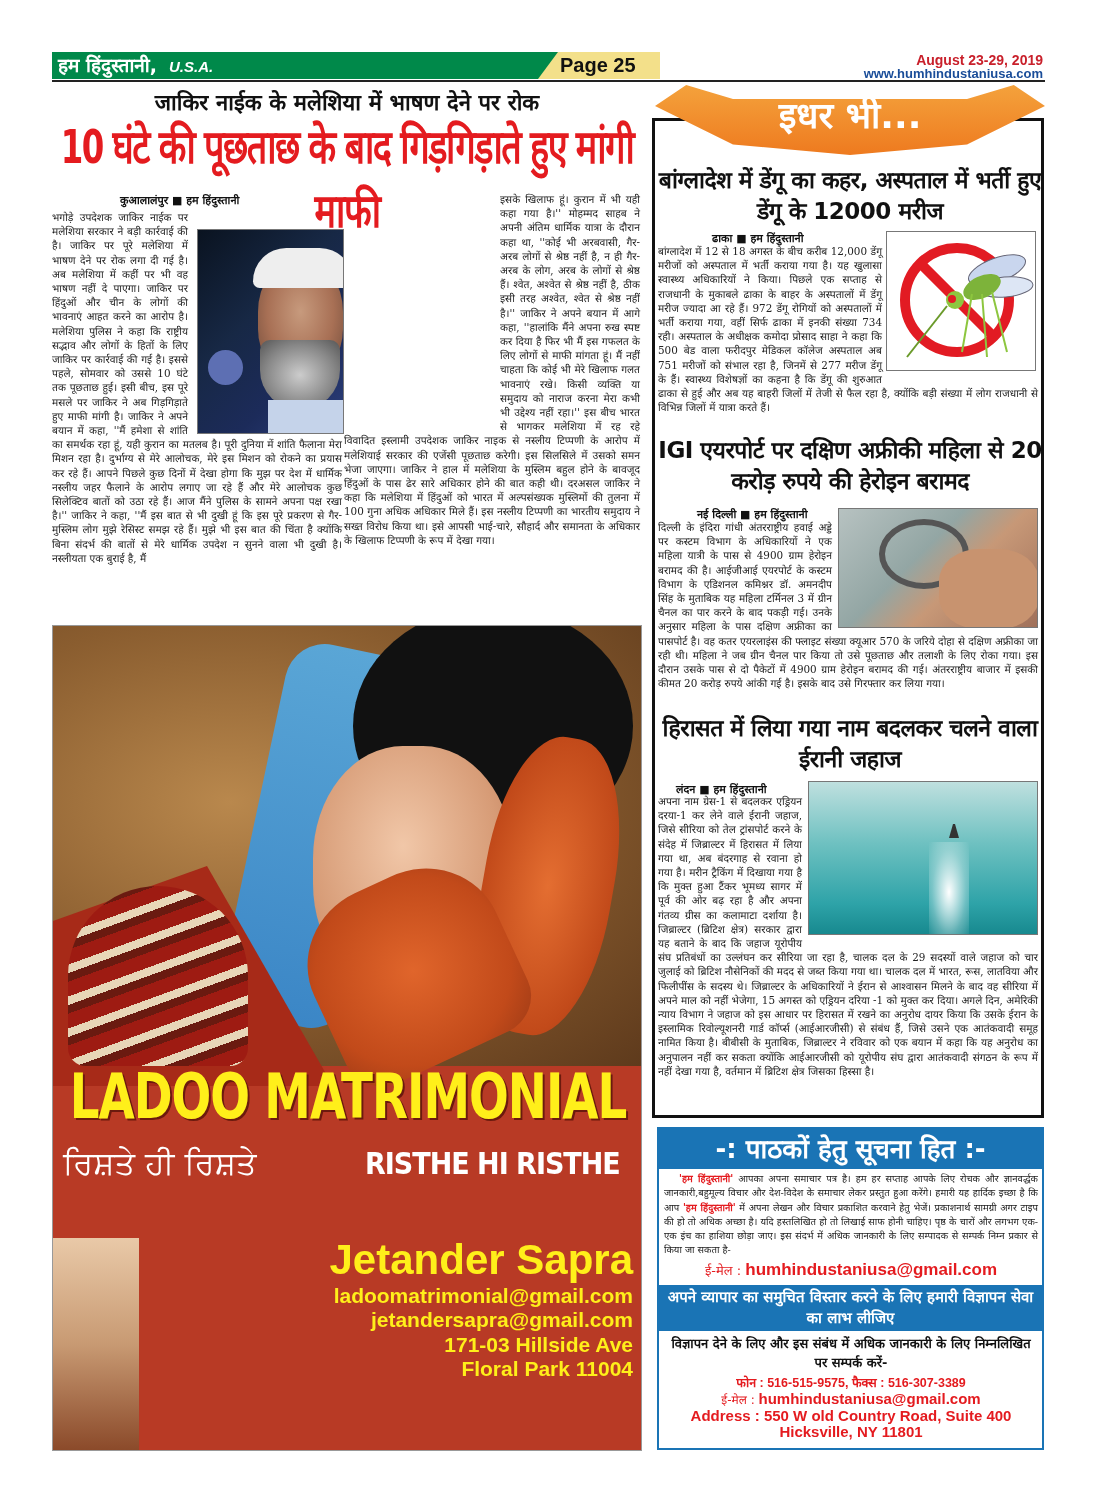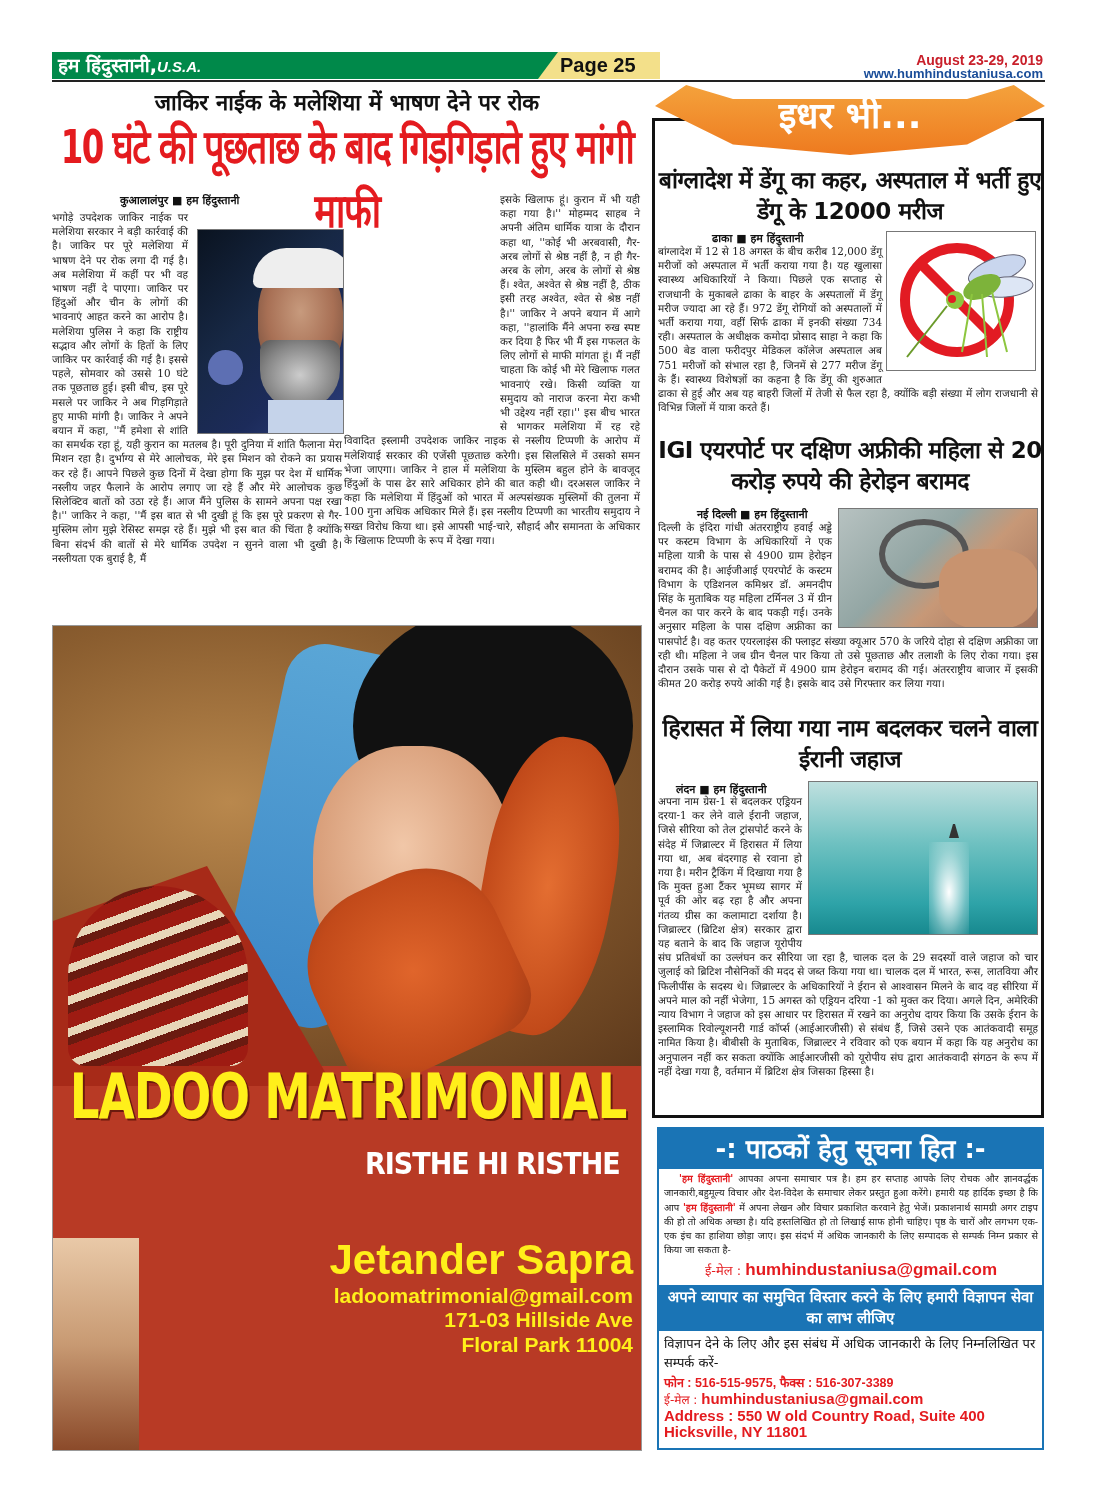--- a/index.html
+++ b/index.html
@@ -2,21 +2,21 @@
 <html><head>
 <meta charset="utf-8">
 <style>
 *{box-sizing:border-box;margin:0;padding:0}
 html,body{width:1095px;height:1489px;background:#fff;overflow:hidden}
 body{position:relative;font-family:"DejaVu Serif",serif;color:#111}
 .abs{position:absolute}
 
 #hdr-bar{left:52px;top:52px;width:508px;height:27px;background:#00894a;}
 #hdr-title{left:58px;top:52px;height:27px;line-height:27px;color:#fff;font-family:"DejaVu Sans",sans-serif;font-weight:bold;font-size:19px;white-space:nowrap}
-#hdr-title i{font-family:"Liberation Sans",sans-serif;font-size:15px;font-weight:bold;margin-left:0}
+#hdr-title i{font-family:"Liberation Sans",sans-serif;font-size:15px;font-weight:bold;margin-left:12px}
 #hdr-page{left:538px;top:52px;width:122px;height:27px;background:#f3e08a;clip-path:polygon(20px 0,100% 0,100% 100%,0 100%)}
 #hdr-page-txt{left:560px;top:52px;width:100px;height:27px;line-height:27px;font-family:"Liberation Sans",sans-serif;font-weight:bold;font-size:20px;color:#111}
 #hdr-rule{left:52px;top:80px;width:993px;height:2px;background:#222}
 #hdr-date{right:52px;top:52px;font-family:"Liberation Sans",sans-serif;font-weight:bold;font-size:14px;color:#c9202b;text-align:right}
 #hdr-url{right:52px;top:66px;font-family:"Liberation Sans",sans-serif;font-weight:bold;font-size:13px;color:#1a4d99;text-align:center}
 
 #kicker{left:52px;top:86px;width:590px;text-align:center;font-family:"DejaVu Sans",sans-serif;font-weight:bold;font-size:22px;color:#111}
 #headline{left:52px;top:114px;width:590px;text-align:center;font-family:"DejaVu Sans Condensed","DejaVu Sans",sans-serif;font-weight:bold;font-size:36px;color:#e41b1f;letter-spacing:-1.5px;transform:scaleY(1.3);transform-origin:top}
 .byline{font-family:"DejaVu Serif",serif;font-weight:bold;font-size:11px}
 .body{font-family:"DejaVu Serif",serif;font-size:10.4px;line-height:14.2px;text-align:justify;color:#222}
@@ -71,22 +71,22 @@
 #sea .wake{position:absolute;left:120px;top:60px;width:40px;height:100px;background:radial-gradient(ellipse,#fff 0%,rgba(255,255,255,.3) 60%,transparent 100%)}
 #r3-body{left:658px;top:794px;width:380px}
 
 #notice{left:657px;top:1127px;width:387px;height:323px;border:2px solid #1a74b5;background:#fff}
 #notice-head{left:659px;top:1129px;width:383px;height:40px;background:#1a74b5;color:#fff;text-align:center;font-family:"DejaVu Sans",sans-serif;font-weight:bold;font-size:26px;line-height:40px}
 #notice-body{left:664px;top:1172px;width:374px;font-size:9.6px;line-height:14.3px}
 .red-bold{color:#e41b1f;font-weight:bold;font-family:"DejaVu Sans",sans-serif}
 #notice-email{left:664px;top:1260px;width:374px;text-align:center;font-family:"Liberation Sans",sans-serif;font-weight:bold;font-size:17px;color:#e41b1f}
 #notice-email span{font-family:"DejaVu Sans",sans-serif;font-weight:normal;font-size:13px}
 #promo{left:659px;top:1285px;width:383px;height:46px;background:#1a74b5;color:#fff;text-align:center;font-family:"DejaVu Sans",sans-serif;font-weight:bold;font-size:15px;line-height:21px;padding-top:2px}
-#contact-intro{left:664px;top:1334px;width:374px;font-family:"DejaVu Sans",sans-serif;font-weight:normal;font-size:13px;line-height:19px;color:#111}
-#contact-lines{left:664px;top:1375px;width:374px;color:#e41b1f;font-family:"Liberation Sans",sans-serif;font-weight:bold;line-height:16px}
+#contact-intro{left:664px;top:1334px;width:374px;text-align:center;font-family:"DejaVu Sans",sans-serif;font-weight:bold;font-size:13px;line-height:19px;color:#111}
+#contact-lines{left:664px;top:1375px;width:374px;text-align:center;color:#e41b1f;font-family:"Liberation Sans",sans-serif;font-weight:bold;line-height:16px}
 #contact-lines .ph{font-size:12.5px}
 #contact-lines .em{font-size:15px}
 #contact-lines .ad{font-size:15px}
 </style>
 </head>
 <body>
 
 <div class="abs" id="hdr-bar"></div>
 <div class="abs" id="hdr-title"><span>हम हिंदुस्तानी,</span><i>U.S.A.</i></div>
 <div class="abs" id="hdr-page"></div>
@@ -118,25 +118,27 @@
   <div id="ad-photo">
     <div class="dupatta"></div>
     <div class="hair"></div>
     <div class="face"></div>
     <div class="hand2"></div>
     <div class="hand1"></div>
     <div class="wedge"></div>
     <div class="turban"></div>
   </div>
   <div id="ad-title">LADOO MATRIMONIAL</div>
+  <div id="ad-punjabi">ਰਿਸ਼ਤੇ ਹੀ ਰਿਸ਼ਤੇ</div>
   <div id="ad-risthe">RISTHE HI RISTHE</div>
   <div id="ad-inset"></div>
   <div id="ad-contact">
     <div id="ad-name">Jetander Sapra</div>
     <div class="ad-line">ladoomatrimonial@gmail.com</div>
+    <div class="ad-line">jetandersapra@gmail.com</div>
     <div class="ad-line">171-03 Hillside Ave</div>
     <div class="ad-line">Floral Park 11004</div>
   </div>
 </div>
 
 <div class="abs" id="rbox"></div>
 <div class="abs" id="banner"></div>
 <div class="abs" id="banner-txt">इधर भी...</div>
 
 <div class="abs rhead" id="r1-head">बांग्लादेश में डेंगू का कहर, अस्पताल में भर्ती हुए डेंगू के 12000 मरीज</div>

